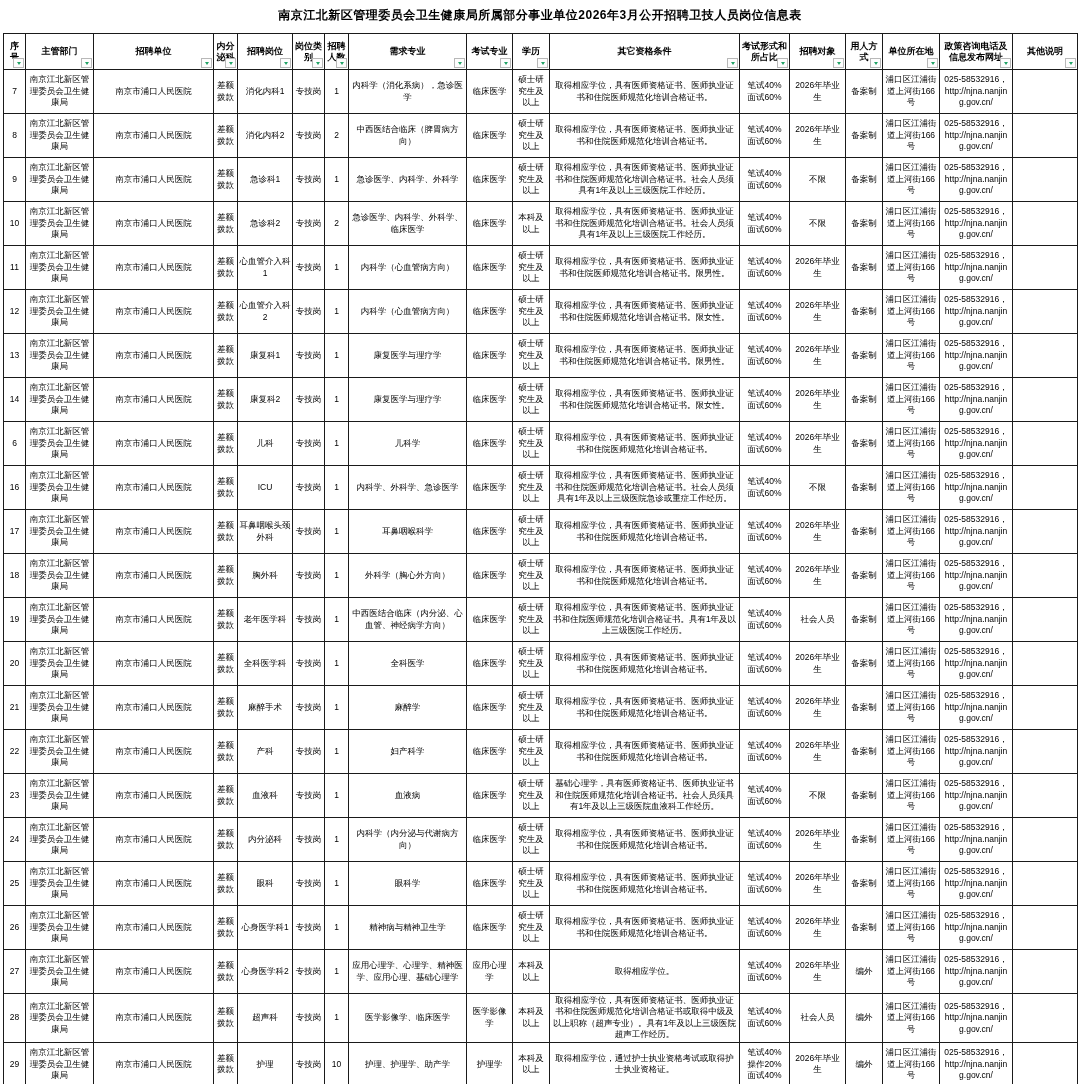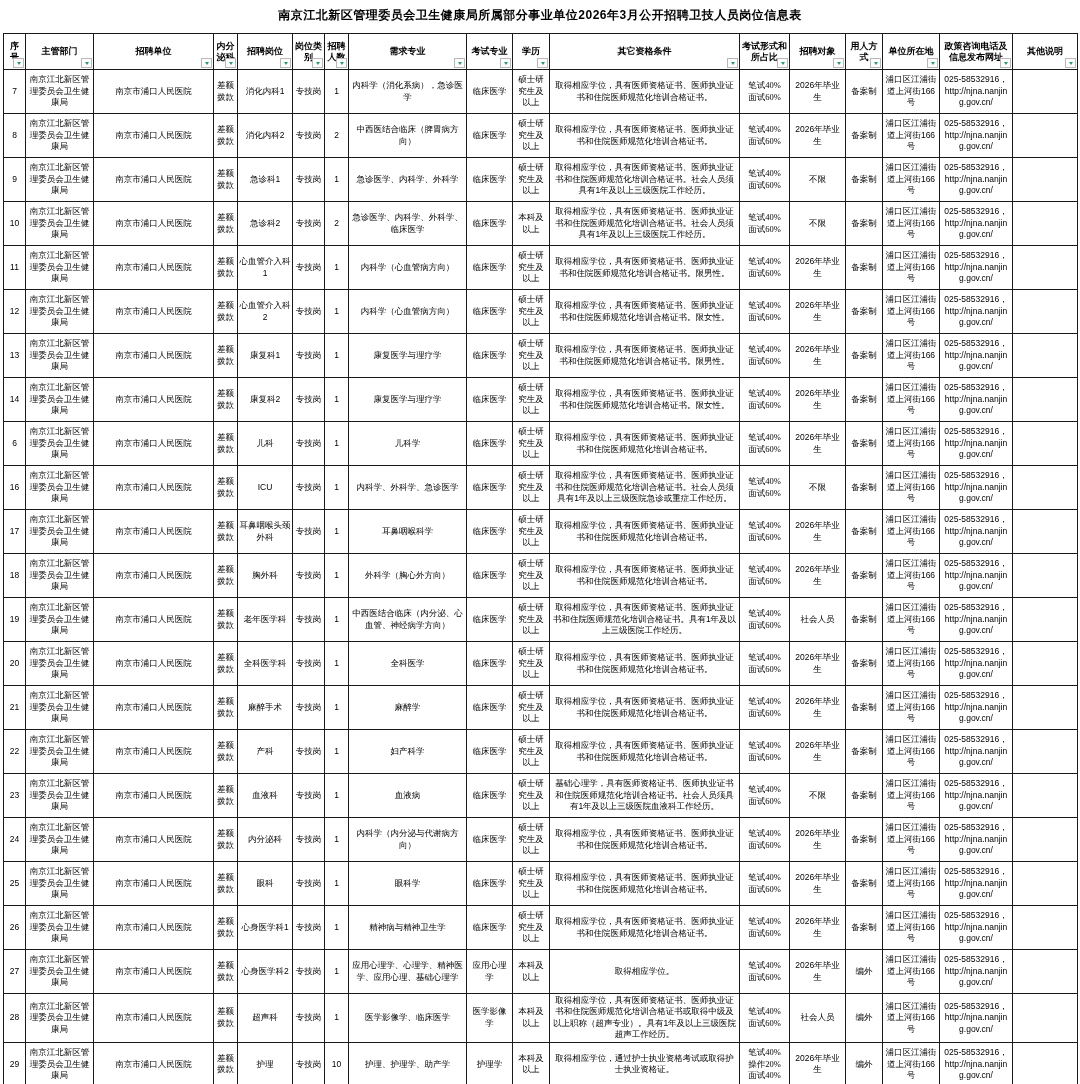--- a/index.html
+++ b/index.html
@@ -36,21 +36,21 @@
     font-size:5px; line-height:1;
     cursor:pointer;
   }
   .filter-tri {
     width:0; height:0;
     border-left:2.5px solid transparent;
     border-right:2.5px solid transparent;
     border-top:3.5px solid #21a366;
   }
   td.cell-qualifications { text-align:center; }
-  td.cell-exam_format { white-space:pre-line;font-family:Liberation Serif, serif; }
+  td.cell-exam_format { white-space:pre-line; }
   td.cell-contact { word-break:break-all; }
   td.cell-major, td.cell-position { padding:1px 1px; }
 </style>
 </head>
 <body>
 
 <div class="page-title">南京江北新区管理委员会卫生健康局所属部分事业单位2026年3月公开招聘卫技人员岗位信息表</div>
 
 <table class="job-table">
   <colgroup>

